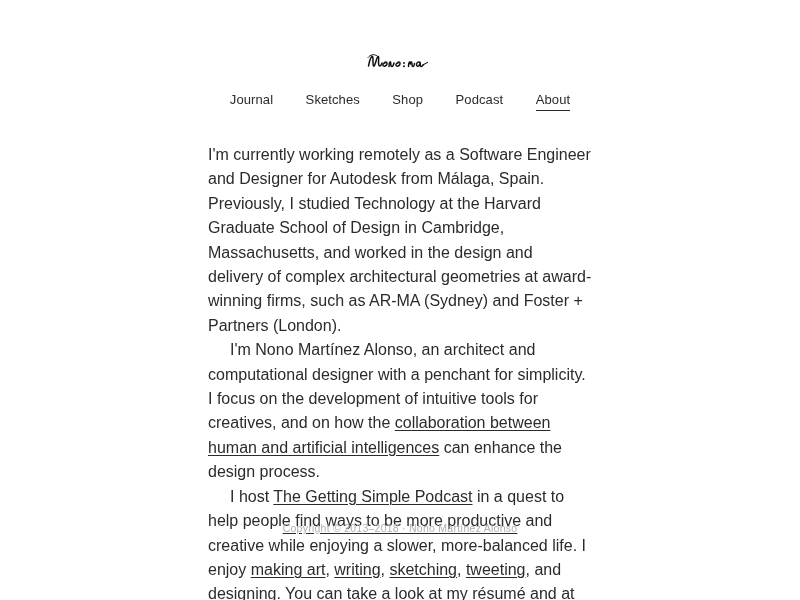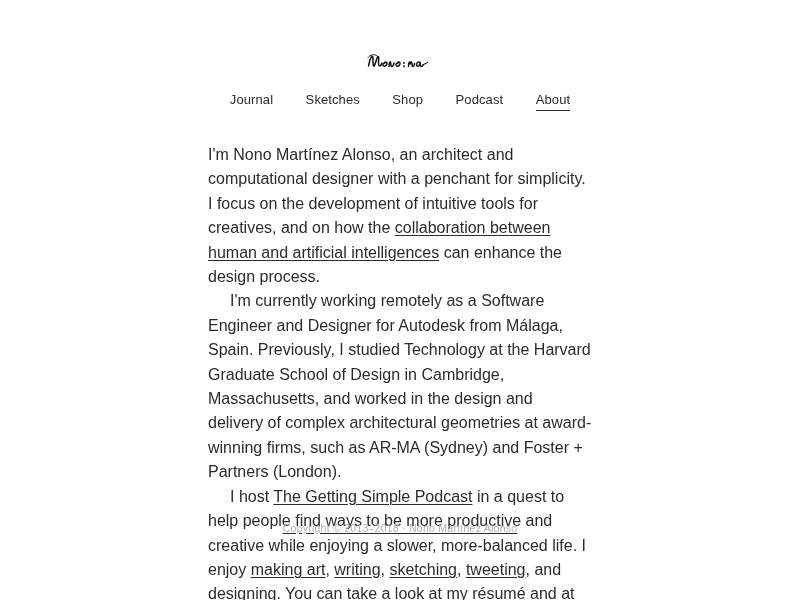--- a/index.html
+++ b/index.html
@@ -147,23 +147,23 @@
       <a class="nav-item" href="#">Journal</a>
       <a class="nav-item" href="#">Sketches</a>
       <a class="nav-item" href="#">Shop</a>
       <a class="nav-item" href="#">Podcast</a>
       <a class="nav-item is-active" href="#">About</a>
     </nav>
   </header>
 
   <main class="content">
 
+    <p><span>I'm currently working remotely as a Software Engineer and Designer for Autodesk from Málaga, Spain. Previously, I studied Technology at the Harvard Graduate School of Design in Cambridge, Massachusetts, and worked in the design and delivery of complex architectural geometries at award-winning firms, such as AR-MA (Sydney) and Foster + Partners (London).</span></p>
+
     <p><span>I'm Nono Martínez Alonso, an architect and computational designer with a penchant for simplicity. I focus on the development of intuitive tools for creatives, and on how the </span><a href="#">collaboration between human and artificial intelligences</a><span> can enhance the design process.</span></p>
-
-    <p><span>I'm currently working remotely as a Software Engineer and Designer for Autodesk from Málaga, Spain. Previously, I studied Technology at the Harvard Graduate School of Design in Cambridge, Massachusetts, and worked in the design and delivery of complex architectural geometries at award-winning firms, such as AR-MA (Sydney) and Foster + Partners (London).</span></p>
 
     <p><span>I host </span><a href="#">The Getting Simple Podcast</a><span> in a quest to help people find ways to be more productive and creative while enjoying a slower, more-balanced life. I enjoy </span><a href="#">making art</a><span>, </span><a href="#">writing</a><span>, </span><a href="#">sketching</a><span>, </span><a href="#">tweeting</a><span>, and </span><a href="#">designing</a><span>. You can take a look at my </span><a href="#">résumé</a><span> and at what I'm working on right </span></p>
 
   </main>
 
   <footer class="site-footer">
     <div class="copyright">Copyright © 2013–2018 · Nono Martínez Alonso</div>
   </footer>
 
 </div>

